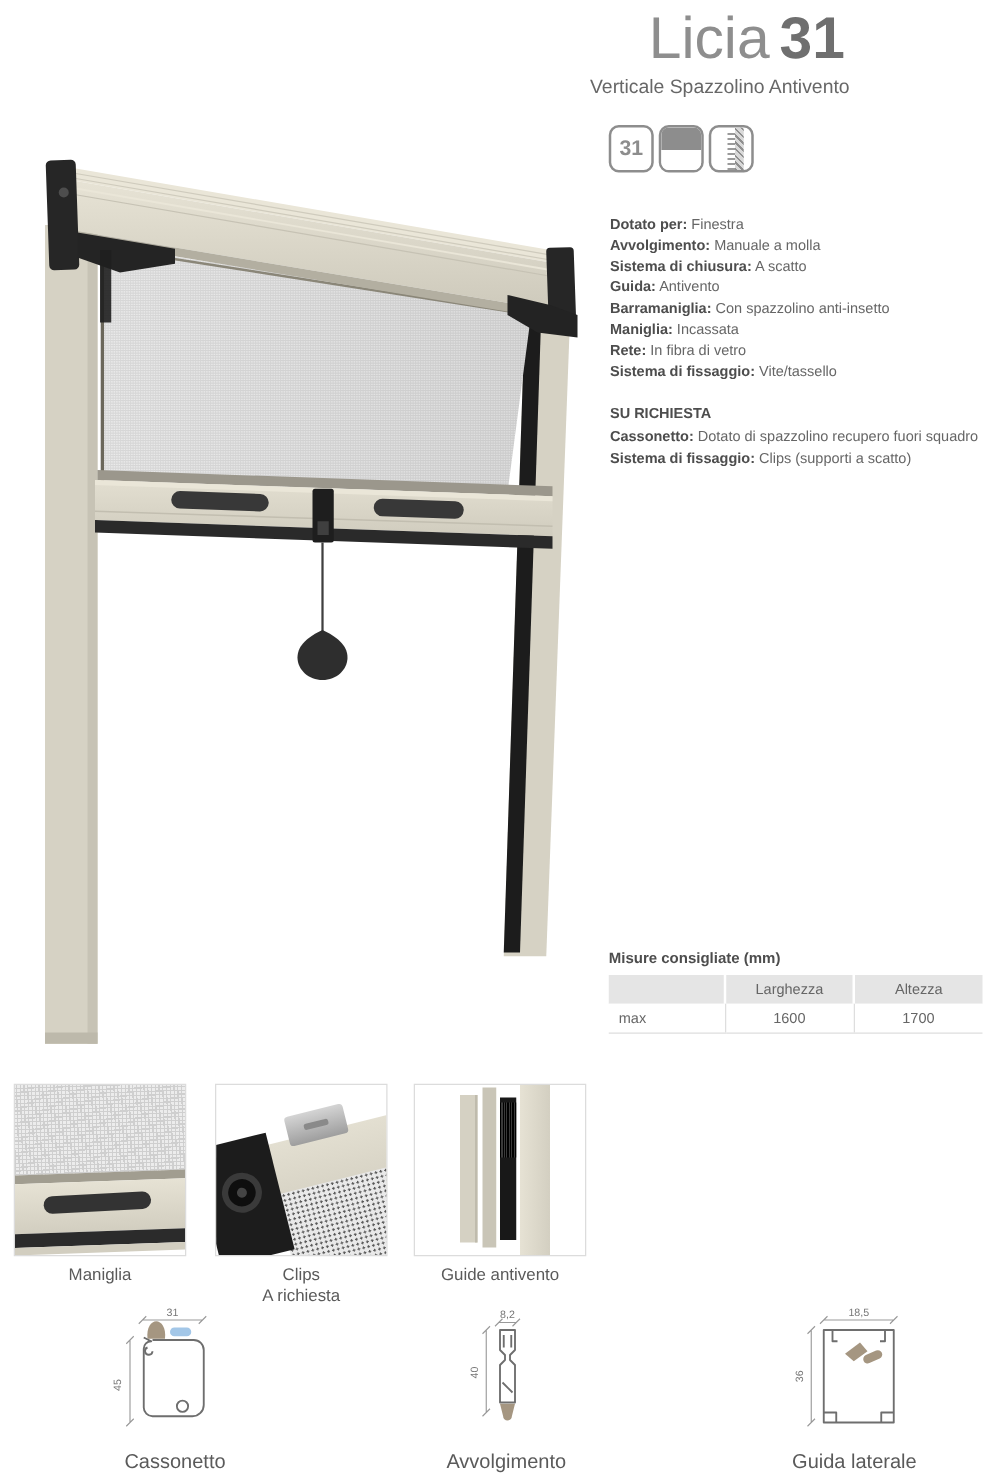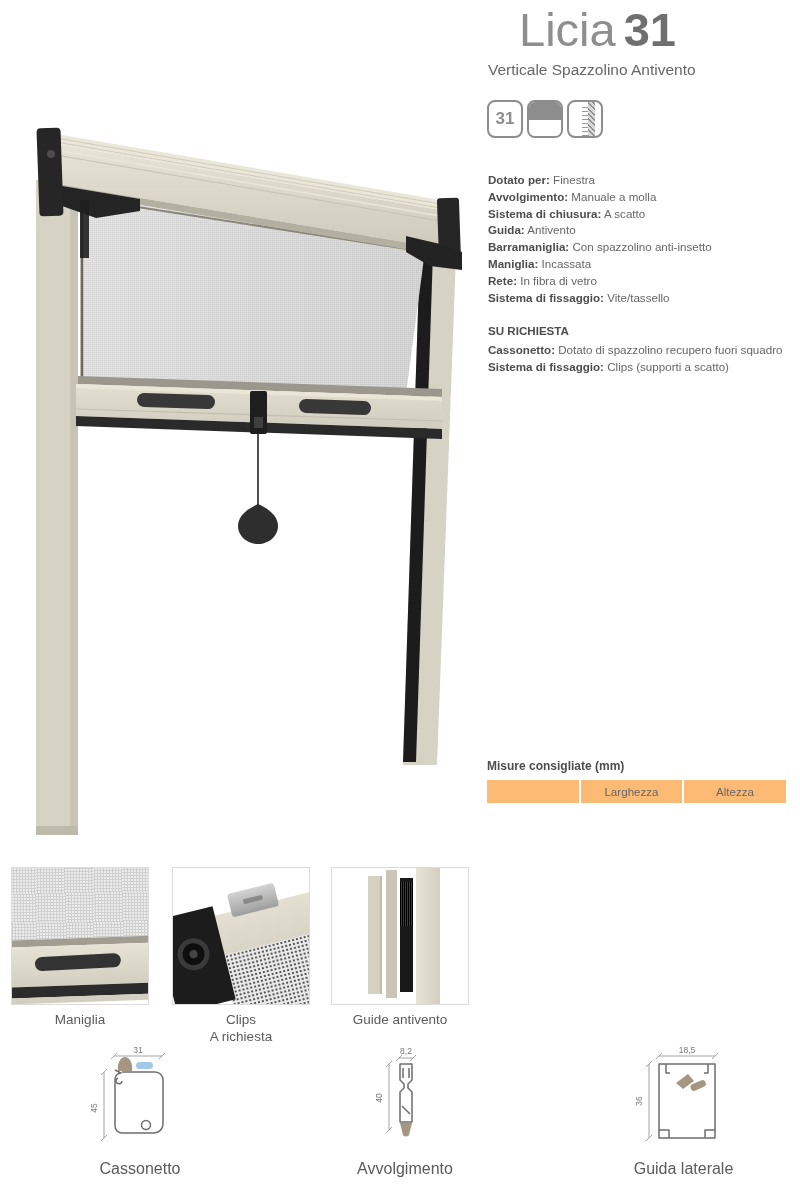--- a/index.html
+++ b/index.html
@@ -2,21 +2,21 @@
 <html><head>
 <meta charset="utf-8">
 <style>
   * { box-sizing: border-box; margin: 0; padding: 0; }
   html,body { background:#fff; }
   body { font-family:"Liberation Sans", sans-serif; }
   .page { position:relative; width:800px; height:1185px; background:#fff; overflow:hidden; }
   .title-line { position:absolute; left:487px; top:2px; white-space:nowrap; }
   .title-name { font-size:47px; font-weight:400; color:#8e8e8e; letter-spacing:0px;margin-left:32px; }
   .title-num  { font-size:47px; font-weight:700; color:#6f6f6f; margin-left:8px; }
-  .subtitle { position:absolute; left:488px; top:61px; font-size:15.5px; color:#676767; }
+  .subtitle { position:absolute; left:472px; top:61px; font-size:15.5px; color:#676767; }
 
   
   .badges { position:absolute; left:487px; top:100px; display:flex; gap:4px; }
   .badge { position:relative; width:36px; height:38px; border:2px solid #8d8d8d; border-radius:8px; background:#fff; overflow:hidden; }
   .badge-31 { display:flex; align-items:center; justify-content:center; font-size:17px; font-weight:700; color:#8d8d8d; }
   .badge-cassonetto-fill { position:absolute; inset:0; background:linear-gradient(#8d8d8d 0 52%, #ffffff 52%); }
   .badge-brush-strip { position:absolute; left:19px; top:0; width:7px; height:100%;
       background:repeating-linear-gradient(45deg, #8f8f8f 0 1.4px, #d9d9d9 1.4px 3.8px); }
   .badge-brush-ticks { position:absolute; left:13px; top:2px; width:6px; height:32px;
       background:repeating-linear-gradient(0deg, #9a9a9a 0 1.2px, transparent 1.2px 4px); }
@@ -26,21 +26,21 @@
   .specs .line { line-height:16.8px; }
   .specs b, .onreq b { color:#4d4d4d; font-weight:700; }
   .onreq { position:absolute; left:488px; top:324px; width:300px; font-size:11.6px; color:#666; }
   .onreq .head { font-weight:700; color:#4d4d4d; margin-bottom:4px; line-height:14px; }
   .onreq .line { line-height:16.8px; }
 
   
   .measures { position:absolute; left:487px; top:759px; width:299px; }
   .measures .mtitle { font-size:12px; font-weight:700; color:#4d4d4d; margin-bottom:7px; }
   .mtable { width:100%; border-collapse:collapse; font-size:11.6px; color:#666; }
-  .mtable th { background:#fdba74; font-weight:400; height:23px; text-align:center; }
+  .mtable th { background:#e5e5e5; font-weight:400; height:23px; text-align:center; }
   .mtable th.c0 { width:93px; }
   .mtable th.c1, .mtable th.c2 { width:103px; border-left:2px solid #fff; }
   .mtable td { background:#fff; height:23px; text-align:center; border-bottom:1px solid #dedede; }
   .mtable td.c0 { text-align:left; padding-left:8px; }
   .mtable td.c1, .mtable td.c2 { border-left:1px solid #dedede; }
 
   
   .thumb { position:absolute; top:867px; width:138px; height:138px; border:1px solid #dcdcdc; background:#fff; overflow:hidden; }
   .t1 { left:11px; } .t2 { left:172px; } .t3 { left:331px; }
   .thumb-label { position:absolute; top:1011px; font-size:13.5px; color:#5a5a5a; text-align:center; line-height:17px; }
@@ -206,20 +206,25 @@
 
   <div class="measures">
     <div class="mtitle">Misure consigliate (mm)</div>
     <table class="mtable">
       <tbody>
           <tr>
         <th class="c0"></th>
         <th class="c1">Larghezza</th>
         <th class="c2">Altezza</th>
       </tr>
+      <tr>
+        <td class="c0">max</td>
+        <td class="c1">1600</td>
+        <td class="c2">1700</td>
+      </tr>
     </tbody>
       </table>
   </div>
 
   <div class="thumb t1">
     <div class="t1-inner">
       <div class="t1-mesh mesh-css"></div>
       <div class="t1-strip"></div>
       <div class="t1-bar">
         <div class="t1-pill"></div>

